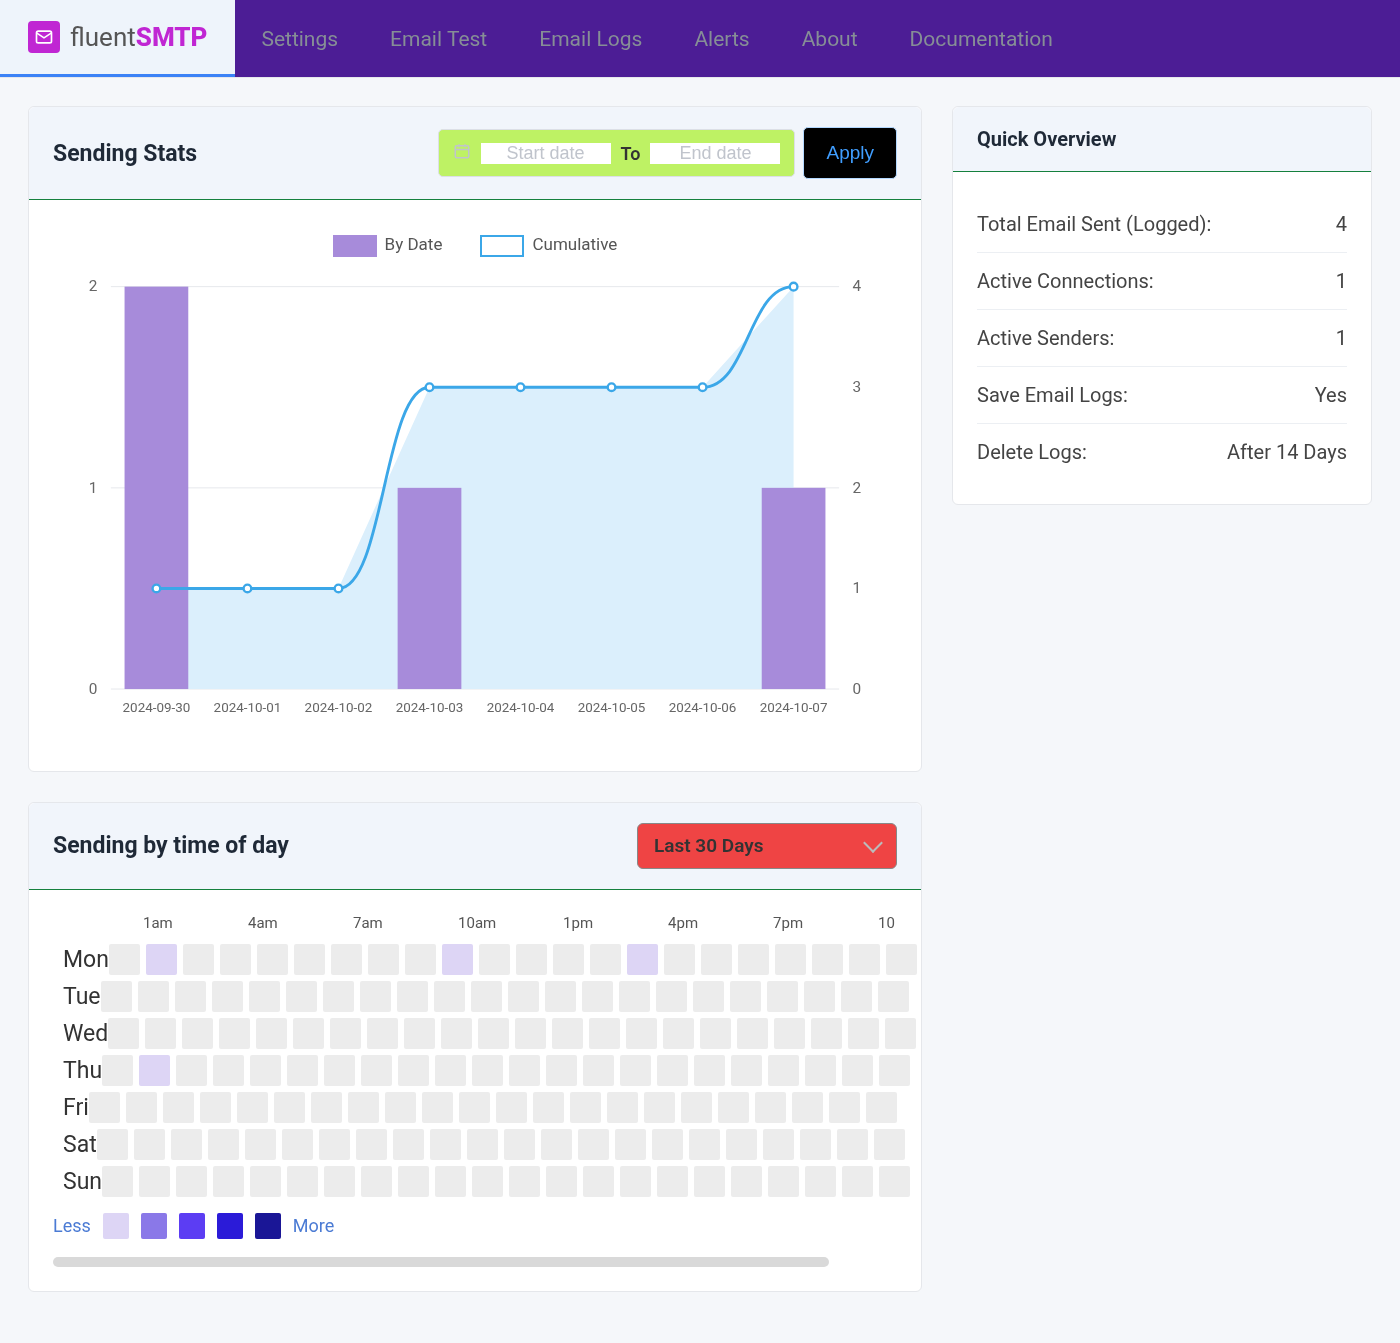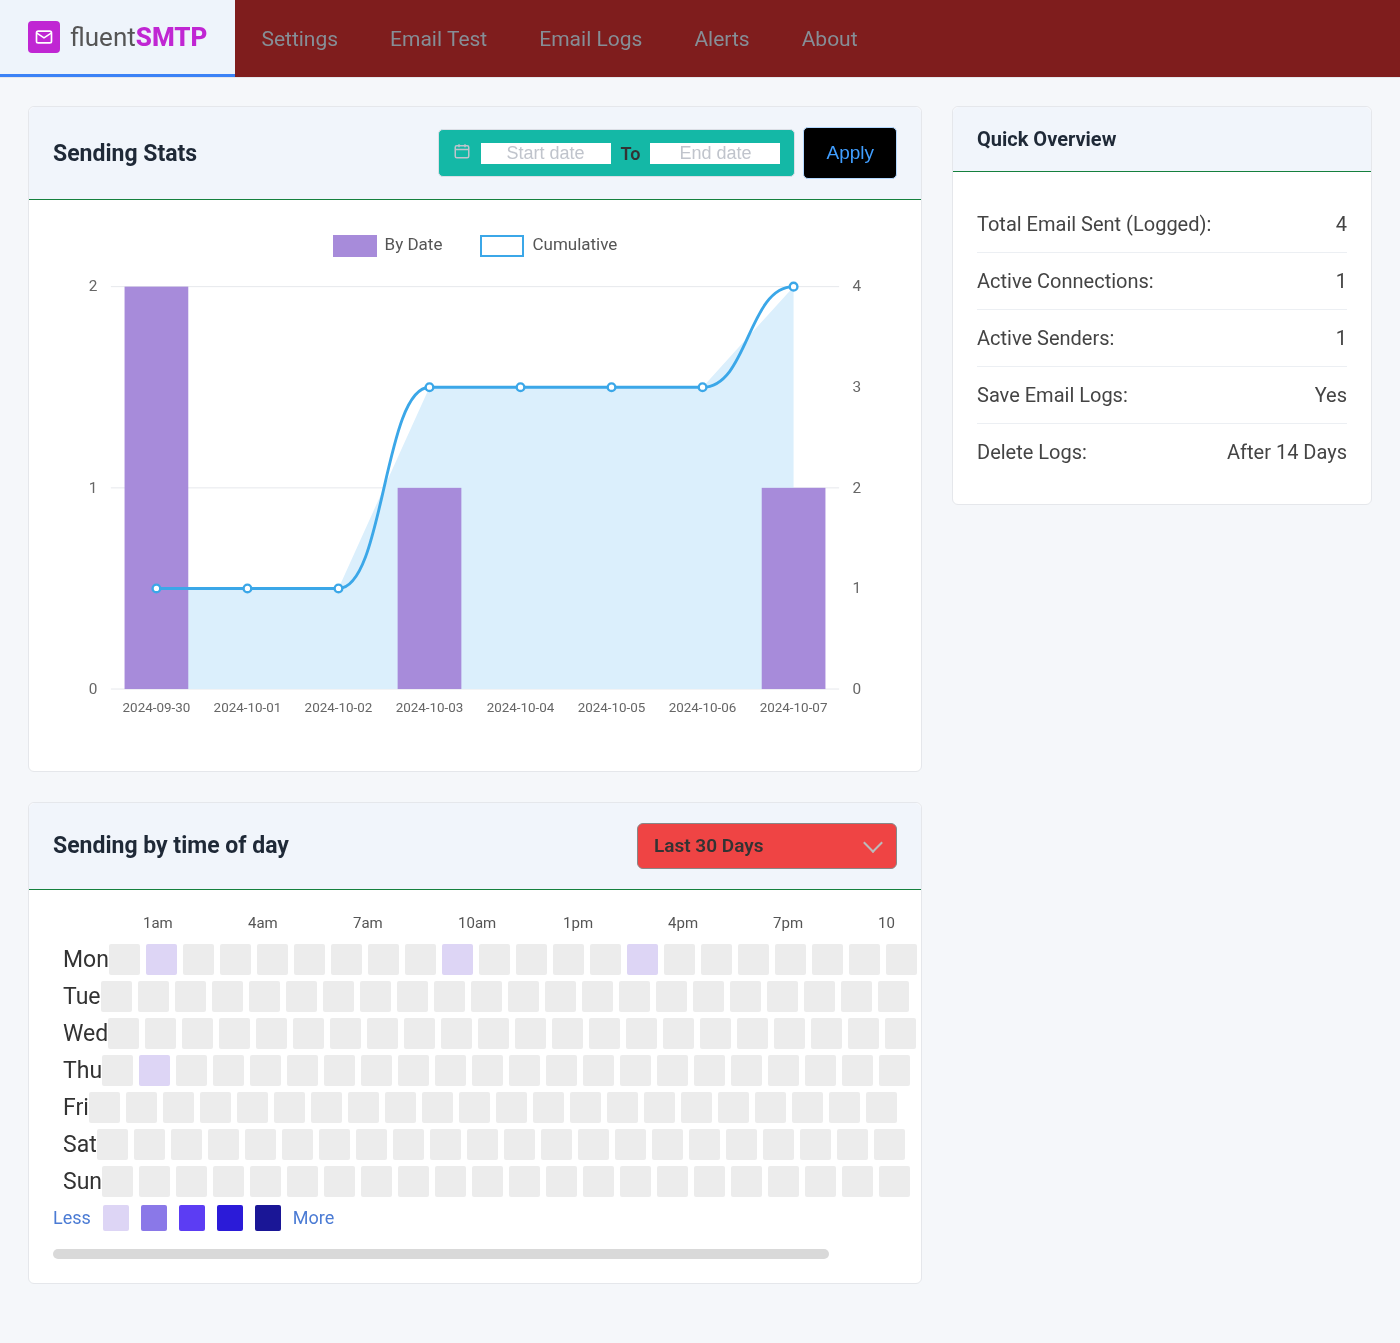--- a/index.html
+++ b/index.html
@@ -6,21 +6,21 @@
   body {
     font-family: -apple-system, BlinkMacSystemFont, "Segoe UI", Roboto, sans-serif;
     background: #f5f7fa;
     color: #333;
     width: 1400px;
   }
   
   .topnav {
     display: flex;
     align-items: stretch;
-    background: #7f1d1d;
+    background: #4c1d95;
     border-bottom: 1px solid #e5e7eb;
     height: 78px;
   }
   .brand {
     display: flex;
     align-items: center;
     gap: 10px;
     padding: 0 28px;
     background: #eef4fb;
     border-bottom: 3px solid #3b82f6;
@@ -75,21 +75,21 @@
   .daterange {
     display: flex;
     align-items: center;
     gap: 8px;
   }
   .dates-box {
     display: flex;
     align-items: center;
     border: 1px solid #dcdfe6;
     border-radius: 5px;
-    background: #14b8a6;
+    background: #bef264;
     height: 48px;
     padding: 0 14px;
     gap: 10px;
   }
   .cal-icon { color: #c0c4cc; font-size: 18px; }
   .dateinput {
     border: none;
     outline: none;
     font-size: 18px;
     width: 130px;
@@ -182,21 +182,21 @@
   }
   .day-label { width: 90px; font-size: 23px; color: #333; text-align: left; padding-left: 10px; }
   .cells { display: flex; gap: 6px; }
   .cell { width: 31px; height: 31px; background: #ececec; border-radius: 2px; }
   .c0 { background: #ececec; }
   .c1 { background: #ddd5f5; }
   .heat-legend {
     display: flex;
     align-items: center;
     gap: 12px;
-    margin-top: 8px;
+    margin-top: 16px;
     font-size: 18px;
     color: #4b7bd4;
   }
   .heat-legend .sw { width: 26px; height: 26px; border-radius: 2px; }
   .sw1 { background: #ddd5f5; }
   .sw2 { background: #8a78e8; }
   .sw3 { background: #5c3df3; }
   .sw4 { background: #2b1bd8; }
   .sw5 { background: #1a1696; }
   .hscroll {
@@ -219,20 +219,21 @@
         </svg>
     </span>
     <span><span class="fluent">fluent</span><span class="smtp">SMTP</span></span>
   </div>
   <div class="navitems">
     <div class="navitem">Settings</div>
     <div class="navitem">Email Test</div>
     <div class="navitem">Email Logs</div>
     <div class="navitem">Alerts</div>
     <div class="navitem">About</div>
+    <div class="navitem">Documentation</div>
   </div>
 </div>
 
 <div class="wrap">
   <div class="leftcol">
 
     <div class="card">
       <div class="card-header">
         <div class="card-title">Sending Stats</div>
         <div class="daterange">

